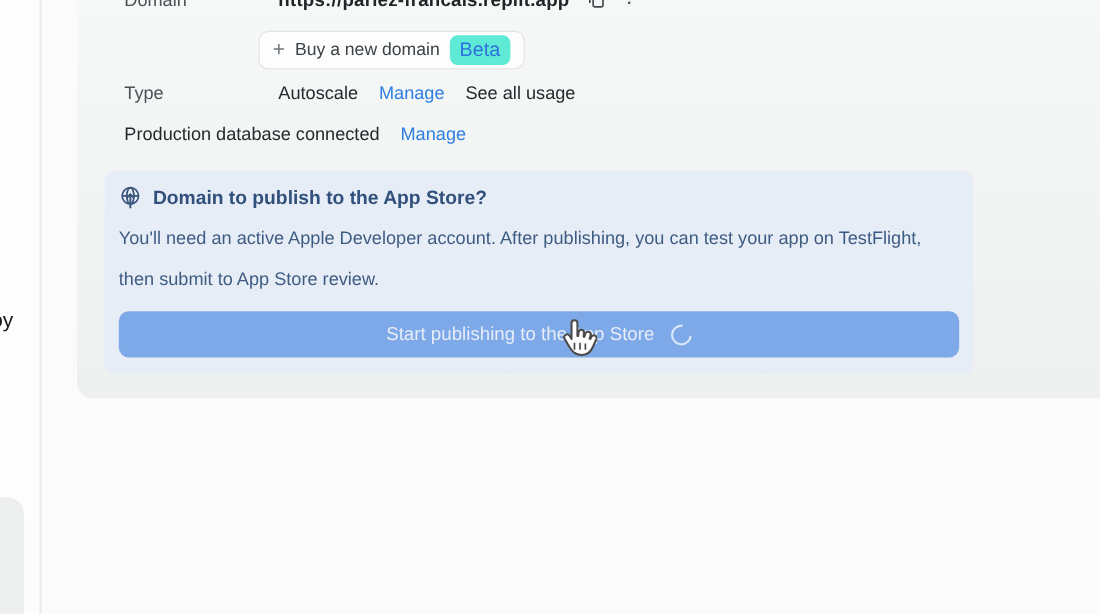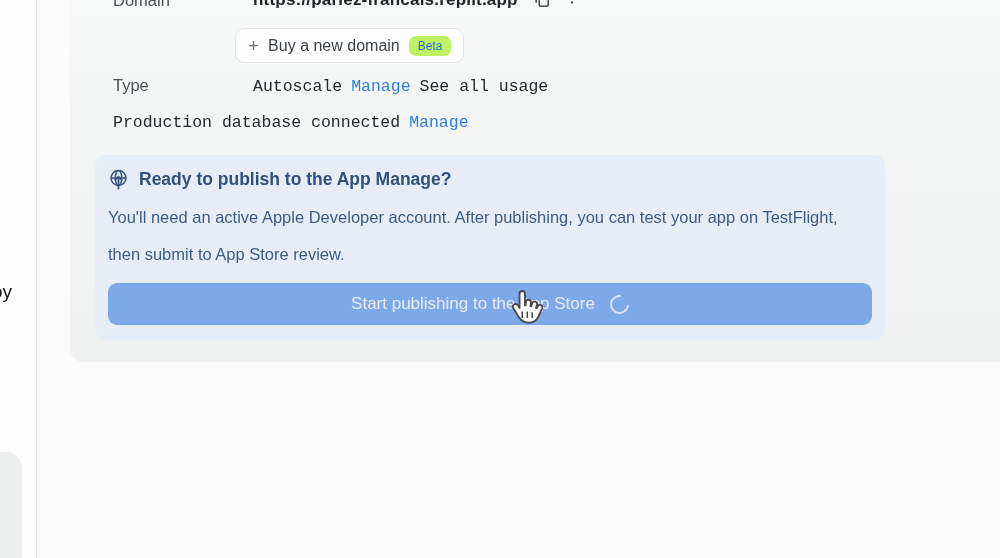--- a/index.html
+++ b/index.html
@@ -25,25 +25,25 @@
   
   .row-domain { top:-10px; align-items:center; }
   .domain-url { font-weight:700; font-size:17px; color:#202528; letter-spacing:.2px; }
   .mini-icon { margin-left:18px; display:inline-flex; color:#3f464b; }
   .mini-icon svg { display:block; }
 
   .buy-btn { position:absolute; left:140px; top:28px; height:35px; padding:0 12px;
     background:#fdfdfd; border:1px solid #e2e3e4; border-radius:9px;
     display:flex; align-items:center; gap:9px; font-size:16px; color:#3b4247; cursor:pointer; }
   .plus-glyph { color:#6e757a; font-size:19px; line-height:1; }
-  .beta-badge { background:#bef264; color:#2d6fdf; font-size:12px; padding:3px 9px; border-radius:7px; }
+  .beta-badge { background:#5eead4; color:#2d6fdf; font-size:18px; padding:3px 9px; border-radius:7px; }
 
   .row-type { top:76px; }
   .row-db   { top:113px; }
-  .val-group { display:flex; gap:9px; align-items:center; flex-wrap:nowrap;font-family:Liberation Mono, monospace; }
+  .val-group { display:flex; gap:19px; align-items:center; flex-wrap:nowrap; }
   .muted { color:#636b70; }
   .link { color:#2e7fe0; text-decoration:none; cursor:pointer; }
   .dark-link { color:#24292d; text-decoration:none; cursor:pointer; }
 
   
   .card { position:absolute; left:0; top:155px; width:790px; height:185px;
     background:#e7edf7; border-radius:10px; padding:14px 13px 13px 13px; }
   .card-head { display:flex; align-items:center; gap:10px; }
   .card-title { font-size:17.5px; font-weight:700; color:#31507b; }
   .globe-icon { color:#3a567c; display:inline-flex; }
@@ -119,21 +119,21 @@
         <div class="card-head">
           <span class="globe-icon">
             <svg width="21" height="21" viewBox="0 0 20 20" fill="none" stroke="currentColor" stroke-width="1.5">
               <circle cx="10" cy="8.6" r="7.1"></circle>
               <ellipse cx="10" cy="8.6" rx="3.1" ry="7.1"></ellipse>
               <path d="M3 8.6h14"></path>
               <path d="M10 19.4V7.4" stroke-width="1.7"></path>
               <path d="M6.7 10.6 10 7.3l3.3 3.3" stroke-width="1.7"></path>
             </svg>
           </span>
-          <span class="card-title">Ready to publish to the App Manage?</span>
+          <span class="card-title">Domain to publish to the App Store?</span>
         </div>
         <div class="card-body">You'll need an active Apple Developer account. After publishing, you can test your app on TestFlight, then submit to App Store review.</div>
         <button class="publish-btn">
           <span>Start publishing to the App Store</span>
           <span class="spinner"></span>
         </button>
       </div>
 
     </div>
   </div>

